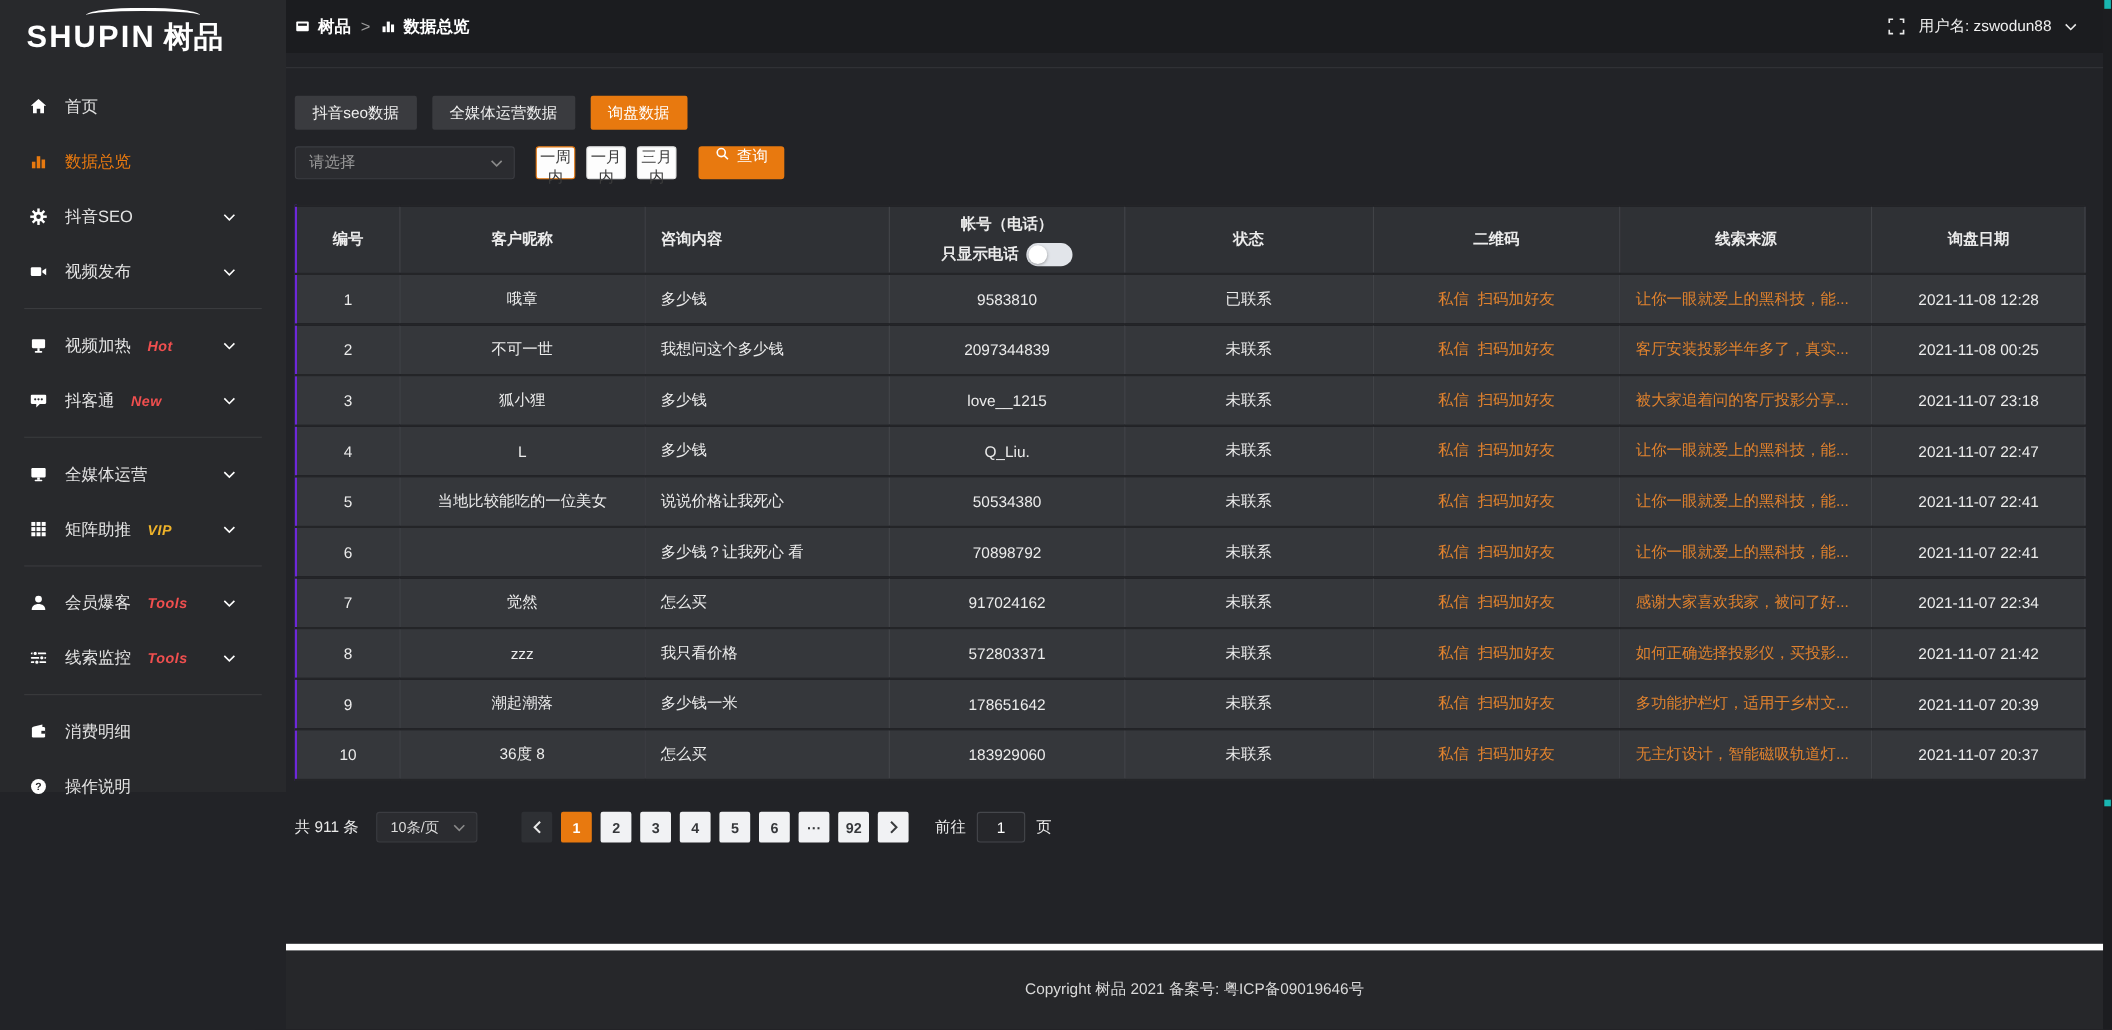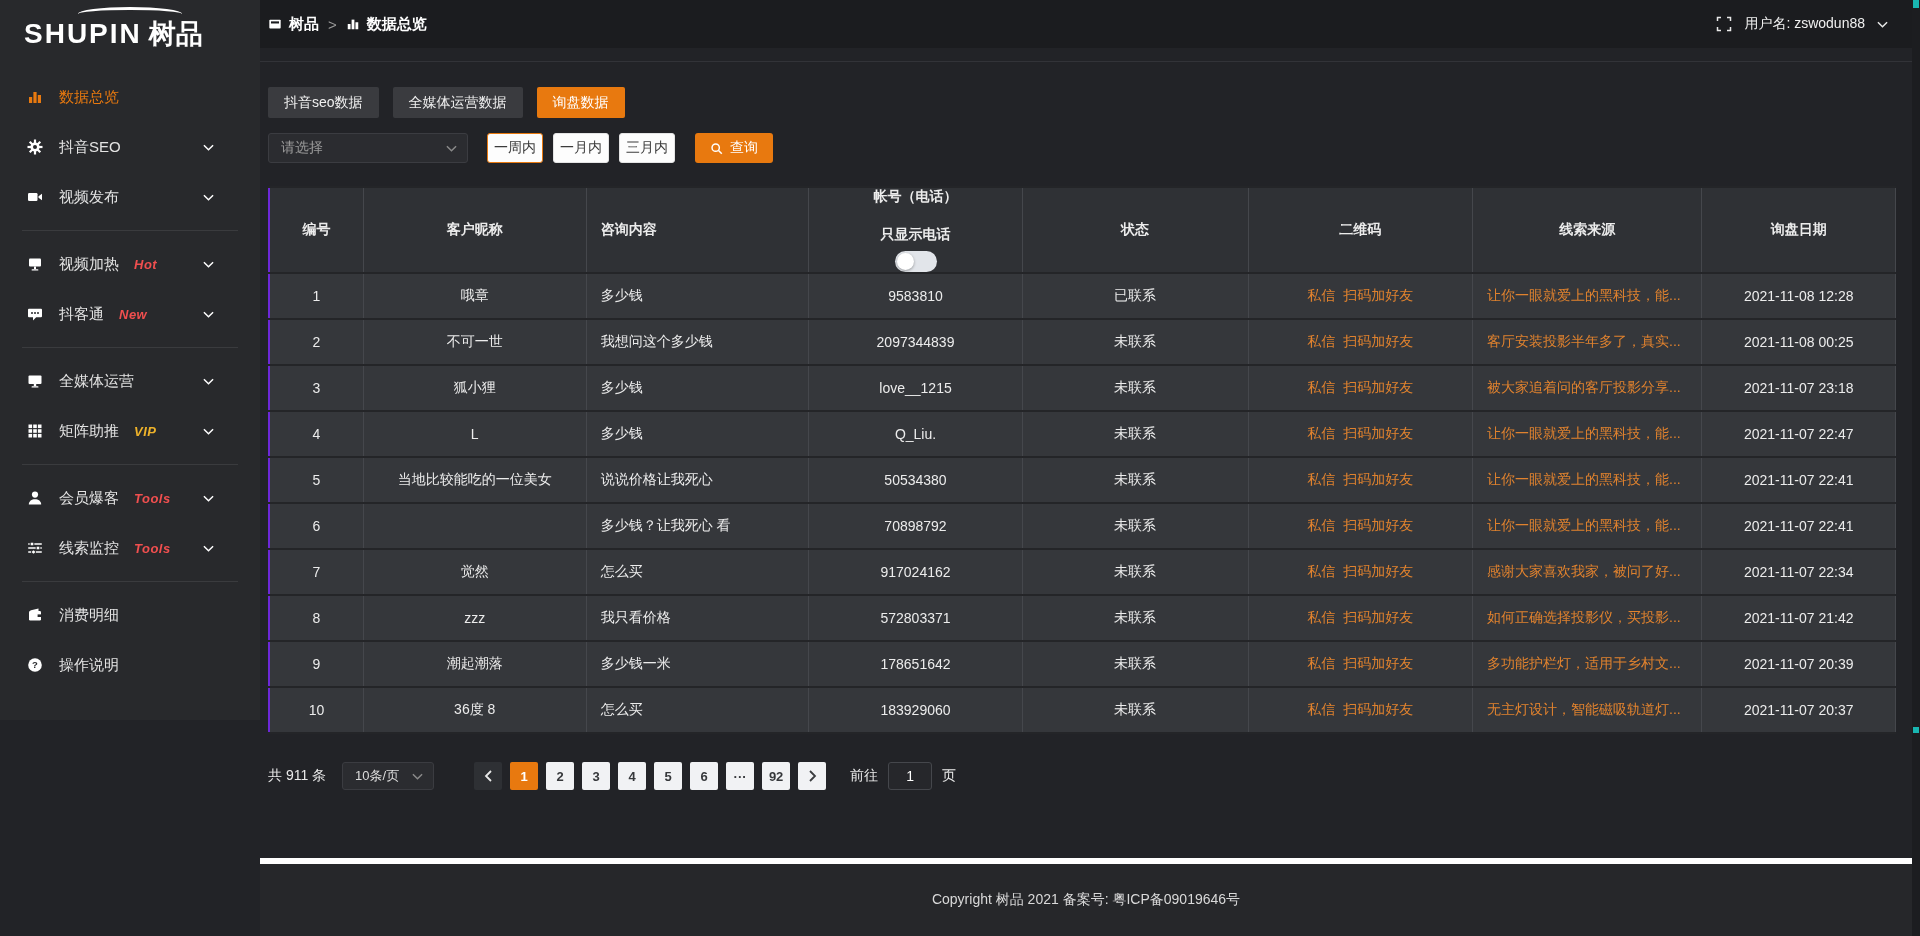--- a/index.html
+++ b/index.html
@@ -52,41 +52,41 @@
   .tab { height:31px; padding:0 16px; border:none; border-radius:2px; background:#3a3b3f; color:#f0f0f0;
          font-size:14px; font-family:inherit; cursor:pointer; }
   .tab.active { background:var(--accent); color:#fff; }
 
   .filter-row { display:flex; align-items:center; margin-top:15px; }
   .select { display:flex; align-items:center; height:30px; background:#2b2c30; border:1px solid #3b3c41;
             border-radius:3px; padding:0 10px 0 12px; font-size:14px; color:#9a9a9a; cursor:pointer; }
   .select.big { width:200px; }
   .select .icon { margin-left:auto; color:#8a8a8a; }
   .periods { display:flex; gap:10px; margin-left:19px; }
-  .period-btn { width:56px; height:30px; border:1px solid #e4e4e4; border-radius:3px; background:#fdfdfd;
+  .period-btn { width:36px; height:30px; border:1px solid #e4e4e4; border-radius:3px; background:#fdfdfd;
                 color:#3c3c3c; font-size:14px; font-family:inherit; cursor:pointer; }
   .period-btn.selected { border:1px solid var(--accent); }
-  .search-btn { display:flex; align-items:center; gap:7px; height:30px; padding:0 15px; margin-left:20px;
+  .search-btn { display:flex; gap:7px; height:30px; padding:0 15px; margin-left:20px;
                 border:none; border-radius:3px; background:var(--accent); color:#fff; font-size:14px;
                 font-family:inherit; cursor:pointer; }
   .search-btn .icon { width:13px; height:13px; }
 
   
   .data-table { width:100%; margin-top:23px; border-collapse:collapse; table-layout:fixed; font-size:14px; }
   .data-table th, .data-table td {
     border-right:1px solid #45474c; border-bottom:2px solid #242528; text-align:center; overflow:hidden; white-space:nowrap;
   }
   .data-table th:first-child, .data-table td:first-child { border-left:2px solid #6d28d9; }
   .data-table th { background:#2f3135; height:62px; font-weight:bold; color:#ececec; border-top:2px solid #242528; }
   .data-table td { background:#35373b; height:46px; color:#ececec; }
   .data-table .left { text-align:left; padding-left:14px; }
   .orange { color:var(--link); }
   .qr-link { color:var(--link); margin:0 4px; cursor:pointer; }
   .src-link { color:var(--link); cursor:pointer; }
-  .toggle-line { display:flex; align-items:center; justify-content:center; gap:7px; margin-top:20px;flex-direction:column; }
+  .toggle-line { display:flex; align-items:center; justify-content:center; gap:7px; margin-top:8px; }
   .switch { position:relative; width:42px; height:21px; background:#e2e5ea; border-radius:11px; cursor:pointer; flex:none; }
   .switch .knob { position:absolute; left:2px; top:2px; width:17px; height:17px; border-radius:50%;
                   background:#fff; box-shadow:0 1px 3px rgba(0,0,0,.35); }
 
   
   .pagination { display:flex; align-items:center; margin-top:28px; font-size:14px; color:#eaeaea; }
   .select.small { height:28px; width:92px; margin-left:16px; font-size:13px; color:#dcdcdc; }
   .pg-btn { min-width:28px; height:28px; border:none; border-radius:2px; display:flex; align-items:center;
             justify-content:center; cursor:pointer; }
   .pg-btn .icon { width:9px; height:12px; }
@@ -113,20 +113,28 @@
 </style>
 </head>
 <body>
 
 <aside class="sidebar">
   <div class="logo">
     <div class="logo-arc"></div>
     <span class="logo-en">SHUPIN</span><span class="logo-cn">树品</span>
   </div>
   <nav class="menu">
+      <div class="menu-item">
+        <span class="icon">
+          <svg viewBox="0 0 16 16" fill="currentColor">
+            <path d="M8 1 15 7.2h-2V14h-3.4V9.8H6.4V14H3V7.2H1z"></path>
+          </svg>
+        </span>
+        <span class="menu-label">首页</span>
+      </div>
       <div class="menu-item active">
         <span class="icon">
           <svg viewBox="0 0 16 16" fill="currentColor">
             <rect x="2" y="8" width="3.2" height="6"></rect>
             <rect x="6.4" y="3" width="3.2" height="11"></rect>
             <rect x="10.8" y="6" width="3.2" height="8"></rect>
           </svg>
         </span>
         <span class="menu-label">数据总览</span>
       </div>

